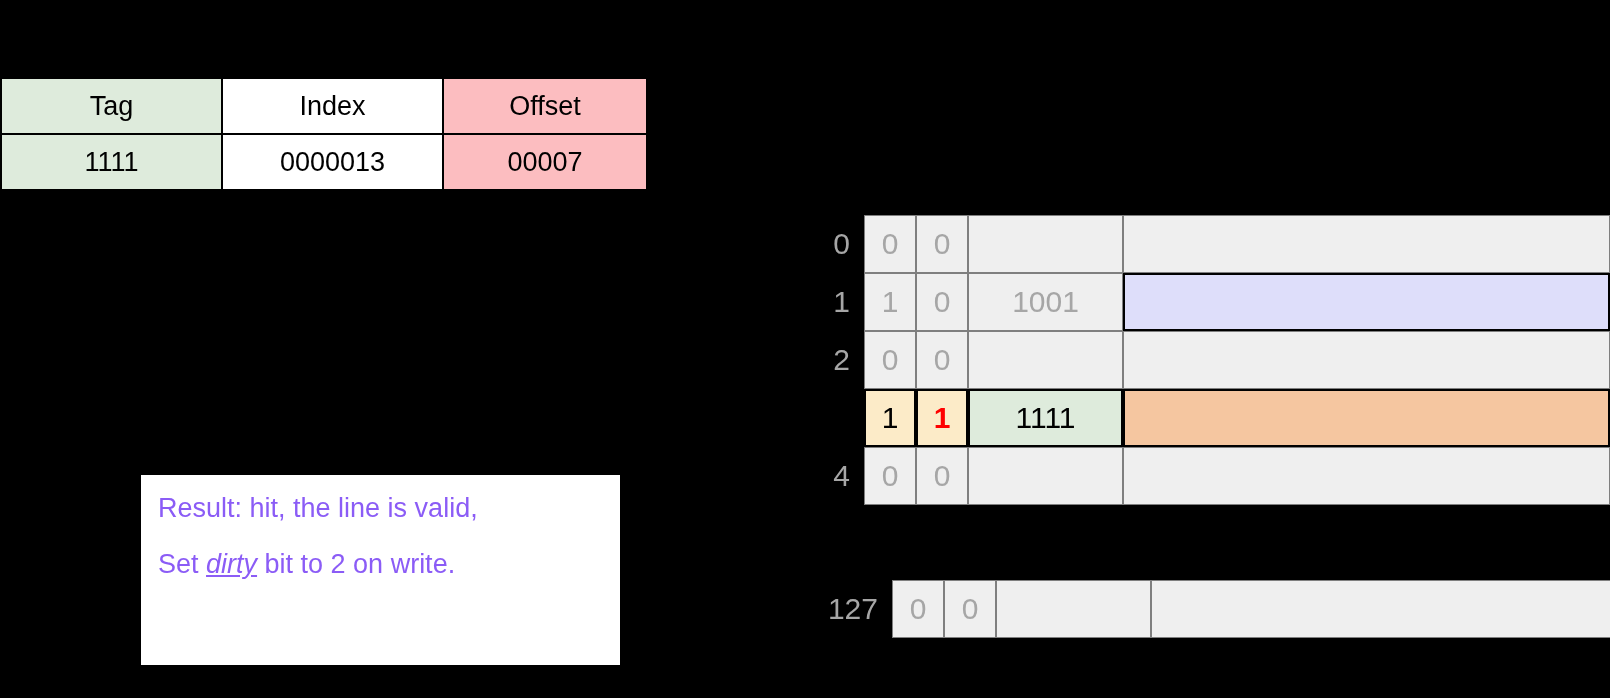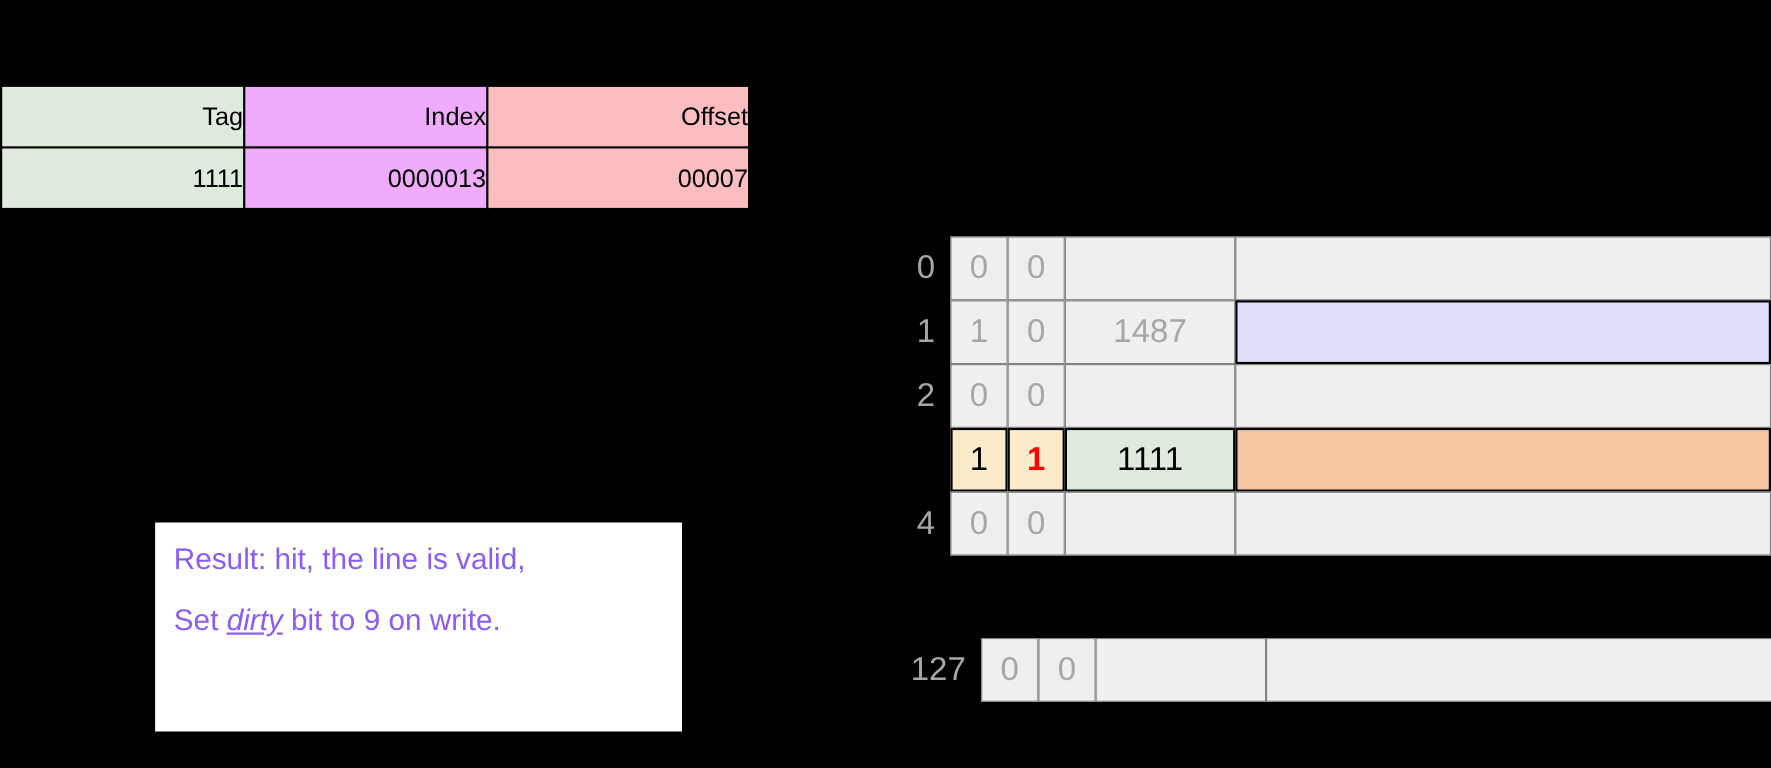--- a/index.html
+++ b/index.html
@@ -20,30 +20,30 @@
     position: absolute;
     left: 0px;
     top: 77px;
     width: 640px;
     height: 113px;
     border-collapse: collapse;
     table-layout: fixed;
   }
   #address-table td {
     border: 2px solid #000000;
-    text-align: right;
+    text-align: center;
     vertical-align: middle;
-    font-size: 23px;
+    font-size: 27px;
     color: #000000;
     padding: 0;
     height: 54px;
   }
   #address-table td.c-tag    { background: #DEEBDC; width: 219px; }
-  #address-table td.c-index  { background: #f0abfc; width: 219px; }
-  #address-table td.c-offset { background: #FCBDC0; width: 202px; padding-left: 34px; }
+  #address-table td.c-index  { background: #ffffff; width: 219px; }
+  #address-table td.c-offset { background: #FCBDC0; width: 202px; }
 
   
   #result-box {
     position: absolute;
     left: 141px;
     top: 475px;
     width: 479px;
     height: 190px;
     background: #FFFFFF;
     box-sizing: border-box;
@@ -140,36 +140,36 @@
     <td class="c-tag">1111</td>
     <td class="c-index">0000013</td>
     <td class="c-offset">00007</td>
   </tr>
 </tbody>
   </table>
 
 <div id="result-box">
   <p>Result: hit, the line is valid,</p>
   <p class="spacer-line"></p>
-  <p><span>Set </span><span class="italic">dirty</span><span> bit to 9 on write.</span></p>
+  <p><span>Set </span><span class="italic">dirty</span><span> bit to 2 on write.</span></p>
 </div>
 
 <div id="cache-main" class="cache-grid">
     <div class="cache-row inactive">
       <div class="row-label">0</div>
       <div class="cell cell-valid">0</div>
       <div class="cell cell-dirty">0</div>
       <div class="cell cell-tag"></div>
       <div class="cell cell-data"></div>
     </div>
     <div class="cache-row inactive">
       <div class="row-label">1</div>
       <div class="cell cell-valid">1</div>
       <div class="cell cell-dirty">0</div>
-      <div class="cell cell-tag">1487</div>
+      <div class="cell cell-tag">1001</div>
       <div class="cell cell-data data-lavender"></div>
     </div>
     <div class="cache-row inactive">
       <div class="row-label">2</div>
       <div class="cell cell-valid">0</div>
       <div class="cell cell-dirty">0</div>
       <div class="cell cell-tag"></div>
       <div class="cell cell-data"></div>
     </div>
     <div class="cache-row active">

